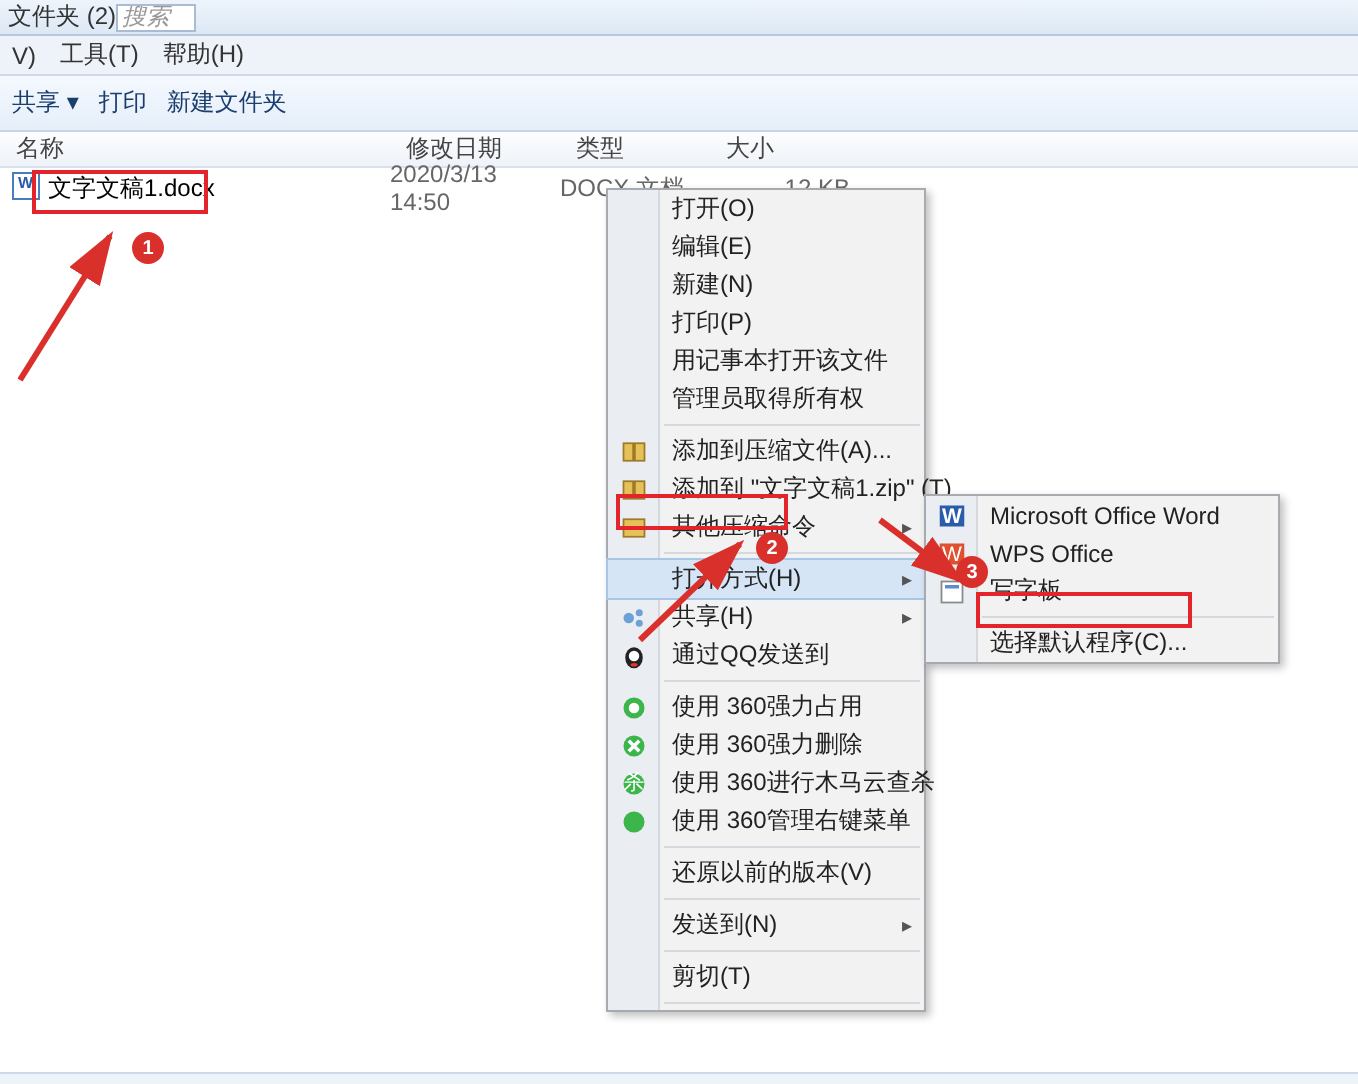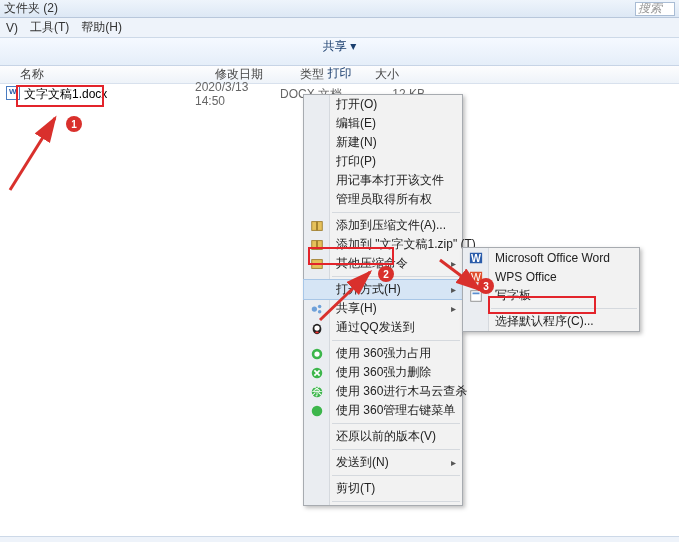--- a/index.html
+++ b/index.html
@@ -1,28 +1,28 @@
 <!DOCTYPE html>
 <html><head>
 <meta charset="utf-8">
 <style>
 * { margin: 0; padding: 0; box-sizing: border-box; font-family: "Microsoft YaHei", Tahoma, sans-serif; font-size: 12px; }
 body { background: #fff; width: 679px; height: 542px; overflow: hidden; position: relative; }
 
-.titlebar { height: 18px; background: linear-gradient(#eef4fb,#dde8f5); padding-left: 4px; display: flex; align-items: center; justify-content: space-between; border-bottom: 1px solid #b8c7db; }
+.titlebar { height: 18px; background: linear-gradient(#eef4fb,#dde8f5); padding-left: 4px; display: flex; align-items: center; justify-content: flex-start; border-bottom: 1px solid #b8c7db; }
 .titlebar .title { color: #333; }
 .searchbox { border: 1px solid #a9bcd4; background: #fff; height: 14px; width: 40px; margin-right: 4px; display: flex; align-items: center; padding-left: 2px; color: #999; font-style: italic; overflow: hidden; }
 .menubar { height: 20px; background: #eef3fa; display: flex; align-items: center; gap: 4px; padding-left: 2px; border-bottom: 1px solid #cdd9e8; }
 .menubar span { padding: 2px 4px; color: #333; }
 
-.toolbar { height: 28px; background: linear-gradient(#f5f9ff,#e5eef9); display: flex; align-items: center; gap: 10px; padding: 0 6px; border-bottom: 1px solid #c7d4e6; flex-direction: column; }
+.toolbar { height: 28px; background: linear-gradient(#f5f9ff,#e5eef9); display: flex; align-items: center; gap: 10px; padding: 0 6px; border-bottom: 1px solid #c7d4e6; }
 .toolbar span { color: #1a3e6e; }
 
 .columns { height: 18px; background: linear-gradient(#fdfdfe,#eef3f9); display: flex; align-items: center; border-bottom: 1px solid #d8e1ed; color: #444; }
-.columns div { padding-left: 20px; }
+.columns div { padding-left: 8px; }
 .col-name { width: 195px; }
 .col-date { width: 85px; }
 .col-type { width: 75px; }
 .col-size { width: 80px; }
 
 .filelist { position: relative; height: 460px; background: #fff; }
 .filerow { display: flex; align-items: center; height: 20px; }
 .filerow .fname { width: 195px; display: flex; padding-left: 6px; gap: 4px; }
 .filerow .fdate { width: 85px; color: #666; }
 .filerow .ftype { width: 75px; color: #666; }

